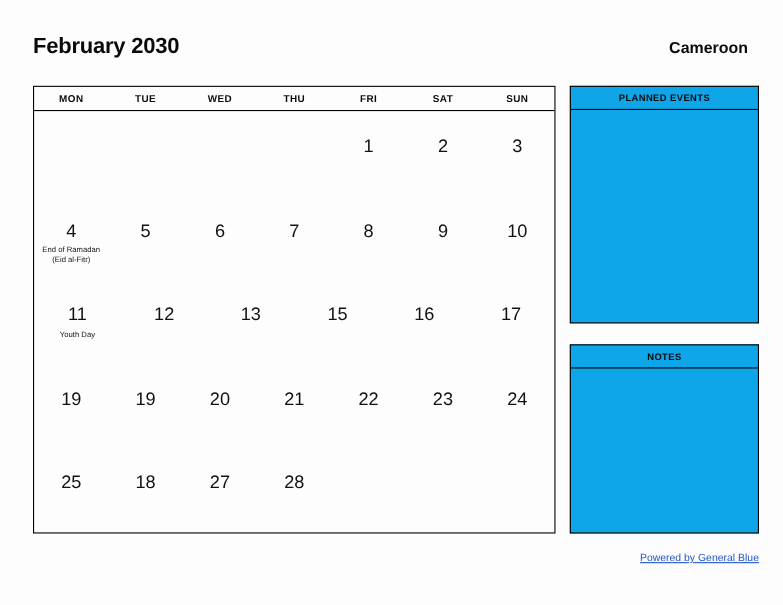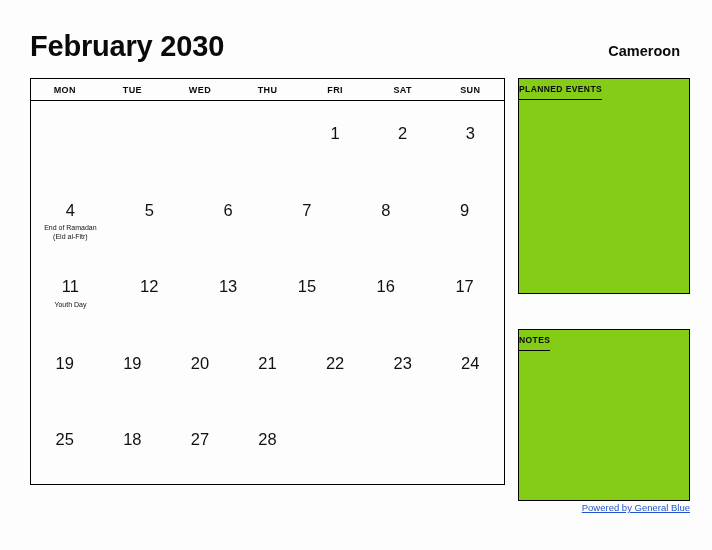--- a/index.html
+++ b/index.html
@@ -21,21 +21,21 @@
     position: absolute;
     left: 30px;
     top: 32px;
     width: 650px;
     height: 38px;
     display: flex;
     align-items: baseline;
     justify-content: space-between;
   }
   .cal-title {
-    font-size: 29px;
+    font-size: 20px;
     font-weight: bold;
     letter-spacing: -0.2px;
     line-height: 1;
     color: #0a0a0a;
   }
   .cal-country {
     font-size: 14.5px;
     font-weight: bold;
     line-height: 1;
     color: #0a0a0a;
@@ -106,26 +106,26 @@
   }
   .day-cell.empty .day-num { visibility: hidden; }
 
   
   .side-panel {
     position: absolute;
     left: 518px;
     width: 172px;
     border: 1.4px solid #000;
     box-sizing: border-box;
-    background: #84cc16;
-    display: flex;
-    flex-direction: row;
+    background: #0ea5e9;
+    display: flex;
+    flex-direction: column;
   }
   #planned-events-panel { top: 78px; height: 216px; }
-  #notes-panel { top: 313px; height: 172px; margin-top: 16px; }
+  #notes-panel { top: 313px; height: 172px; }
   .panel-title {
     height: 20px;
     flex: 0 0 auto;
     border-bottom: 1.4px solid #000;
     display: flex;
     align-items: center;
     justify-content: center;
     font-size: 8.5px;
     font-weight: bold;
     letter-spacing: 0.4px;
@@ -204,20 +204,23 @@
         </div>
         <div class="day-cell">
           <div class="day-num">7</div>
         </div>
         <div class="day-cell">
           <div class="day-num">8</div>
         </div>
         <div class="day-cell">
           <div class="day-num">9</div>
         </div>
+        <div class="day-cell">
+          <div class="day-num">10</div>
+        </div>
       </div>
       <div class="week-row">
         <div class="day-cell">
           <div class="day-num">11</div>
           <div class="day-event">Youth Day</div>
         </div>
         <div class="day-cell">
           <div class="day-num">12</div>
         </div>
         <div class="day-cell">

